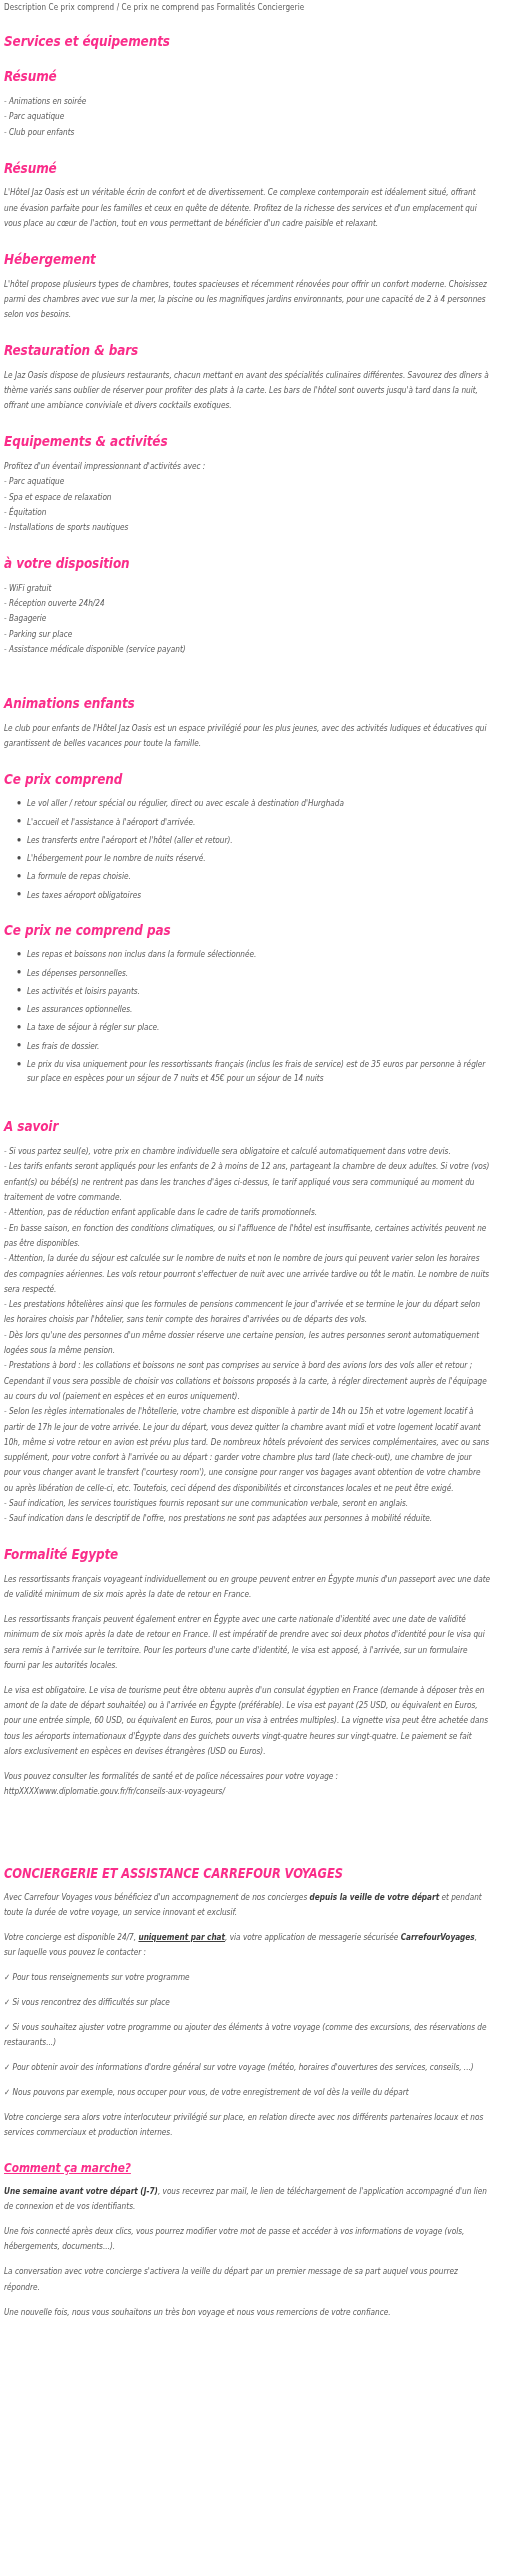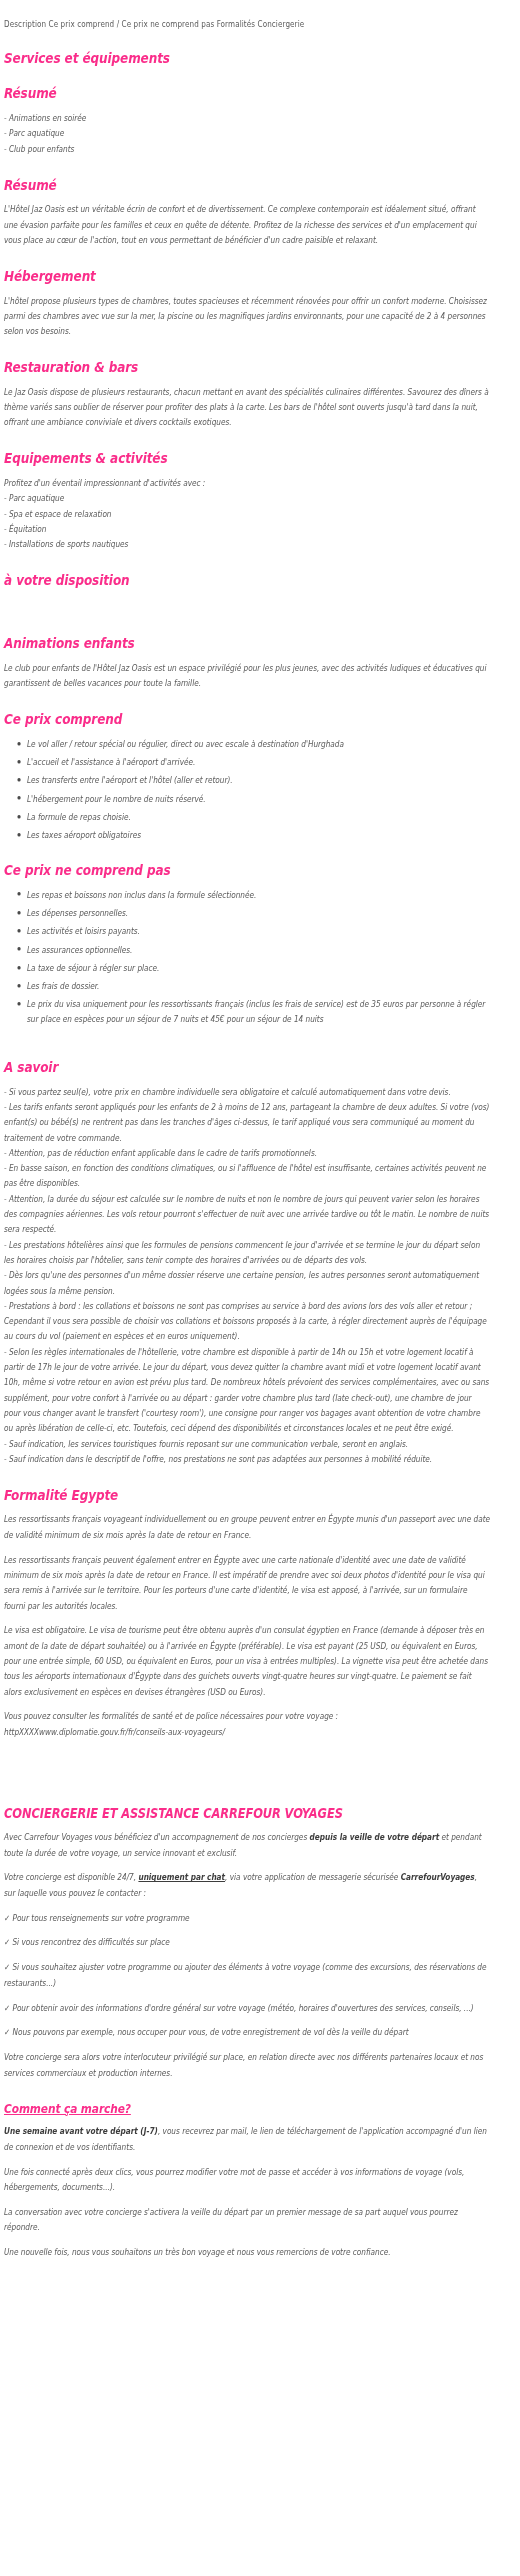--- a/index.html
+++ b/index.html
@@ -18,21 +18,21 @@
     padding: 2.7px 4.1px 6.9px 4.1px;
   }
 
   
   .breadcrumb {
     font-style: normal;
     font-size: 8px;
     color: #5b5b5b;
     letter-spacing: 0.1px;
     line-height: 1.3;
-    margin: 17px 0 0 0;
+    margin: 0 0 0 0;
     white-space: nowrap;
   }
 
   
   h2.sec {
     color: #fa2d8a;
     font-size: 14.4px;
     font-weight: bold;
     font-style: italic;
     letter-spacing: -0.1px;
@@ -119,20 +119,27 @@
   <h2 class="sec">Equipements &amp; activités</h2>
   <div class="dashlist">
     <p class="body tight">Profitez d'un éventail impressionnant d'activités avec :</p>
     <p class="body tight">- Parc aquatique</p>
     <p class="body tight">- Spa et espace de relaxation</p>
     <p class="body tight">- Équitation</p>
     <p class="body tight">- Installations de sports nautiques</p>
   </div>
 
   <h2 class="sec">à votre disposition</h2>
+  <div class="dashlist">
+    <p class="body tight">- WiFi gratuit</p>
+    <p class="body tight">- Réception ouverte 24h/24</p>
+    <p class="body tight">- Bagagerie</p>
+    <p class="body tight">- Parking sur place</p>
+    <p class="body tight">- Assistance médicale disponible (service payant)</p>
+  </div>
 
   <div class="gap-lg"></div>
 
   <h2 class="sec">Animations enfants</h2>
   <p class="body">Le club pour enfants de l'Hôtel Jaz Oasis est un espace privilégié pour les plus jeunes, avec des activités ludiques et éducatives qui garantissent de belles vacances pour toute la famille.</p>
 
   <h2 class="sec">Ce prix comprend</h2>
   <ul class="bul">
     <li><span>Le vol aller / retour spécial ou régulier, direct ou avec escale à destination d'Hurghada</span></li>
     <li><span>L'accueil et l'assistance à l'aéroport d'arrivée.</span></li>

